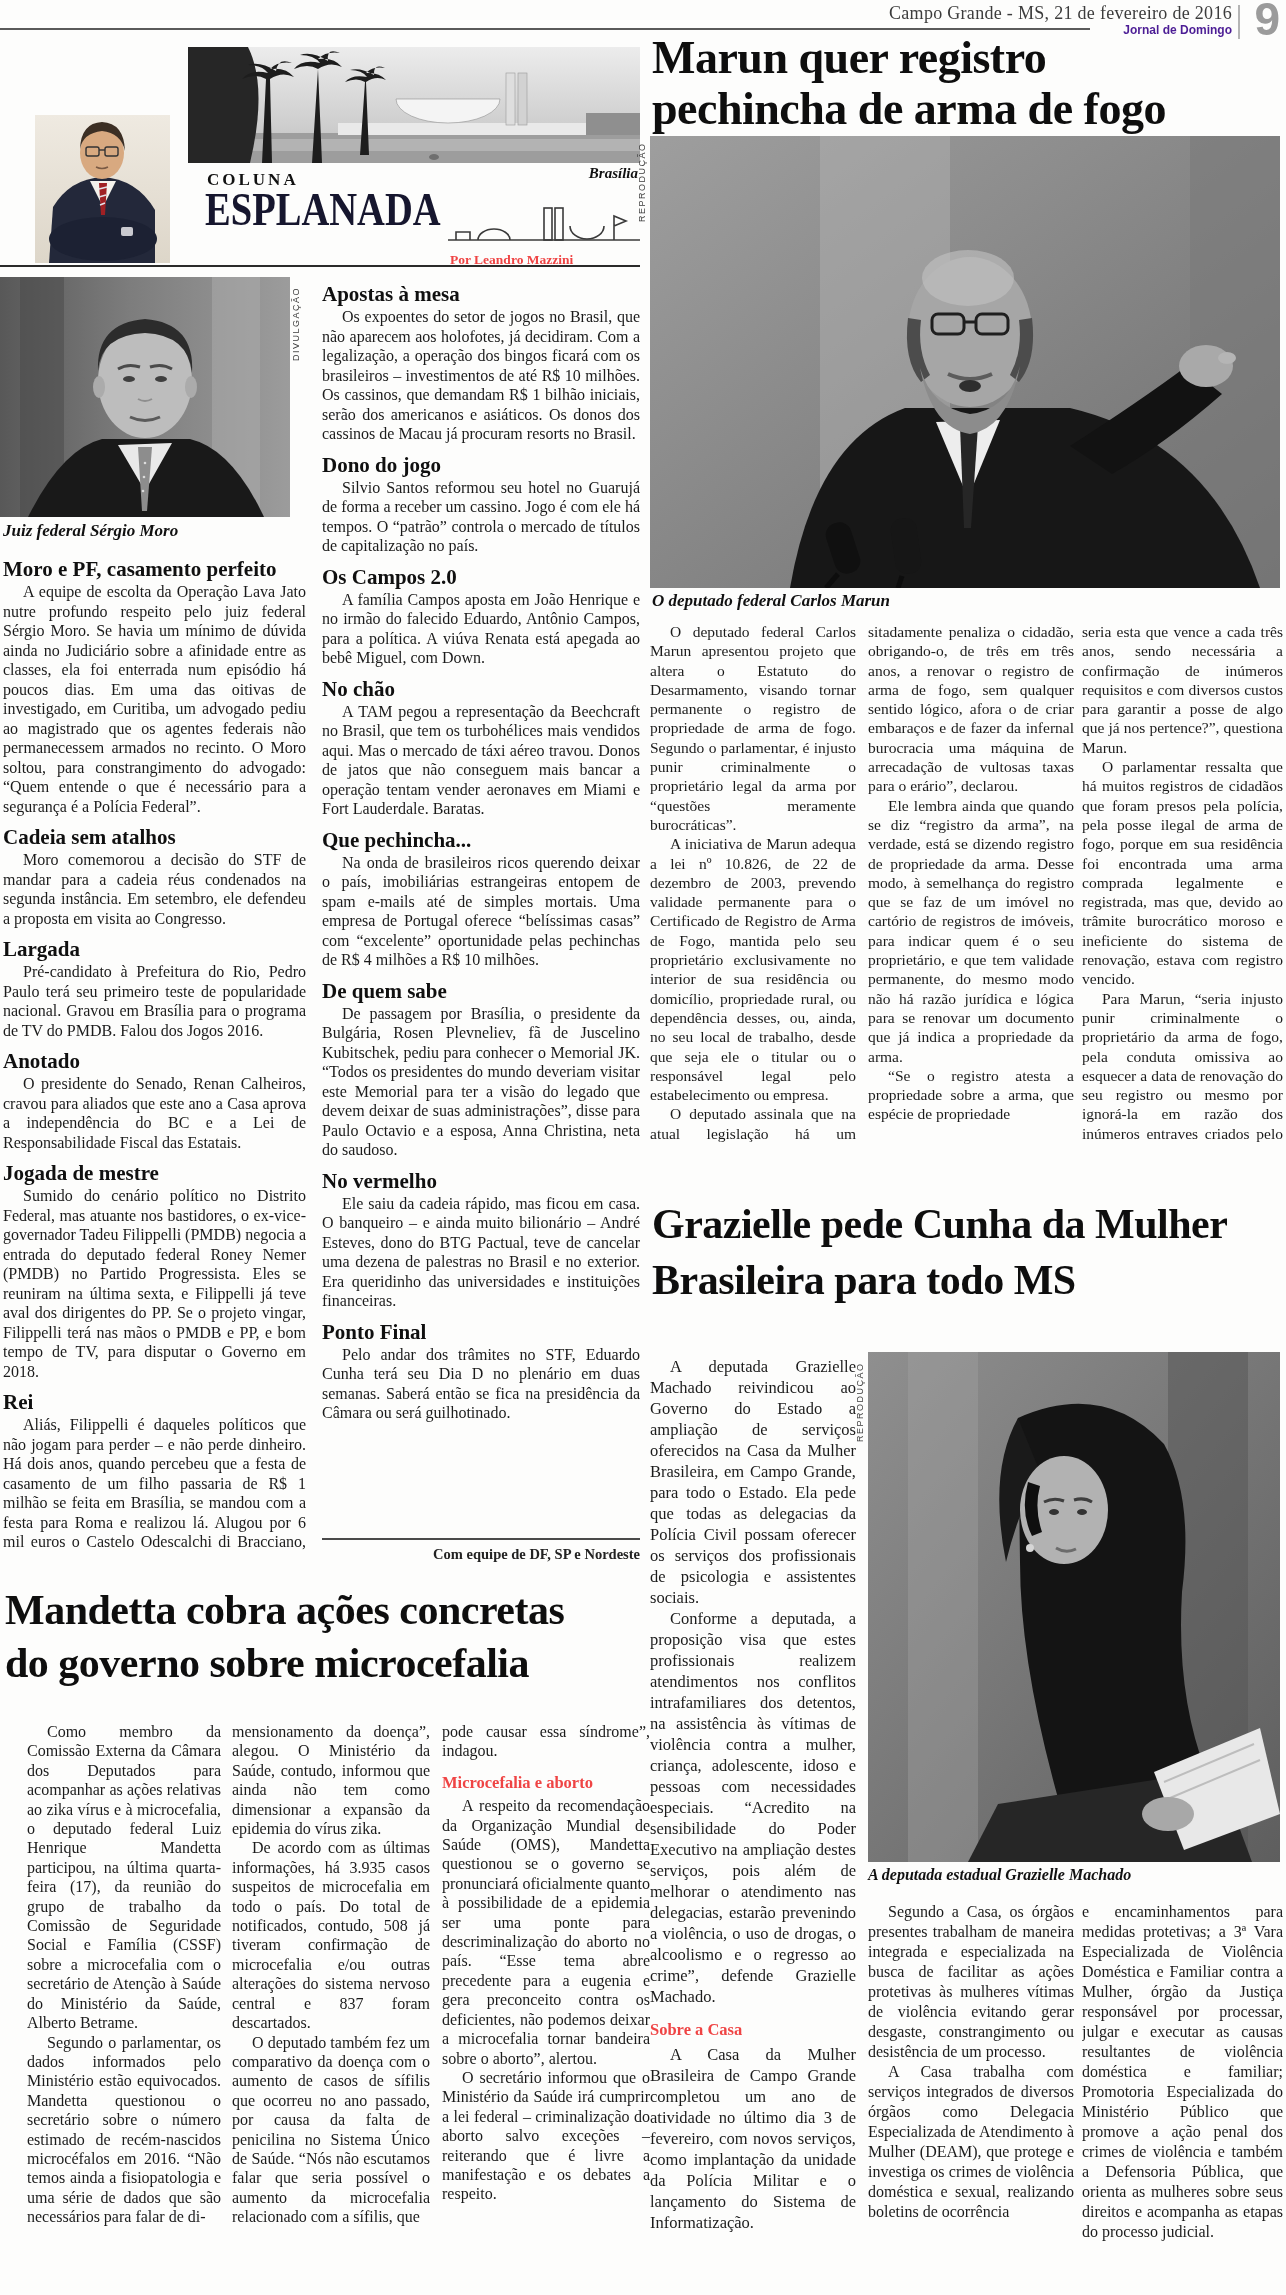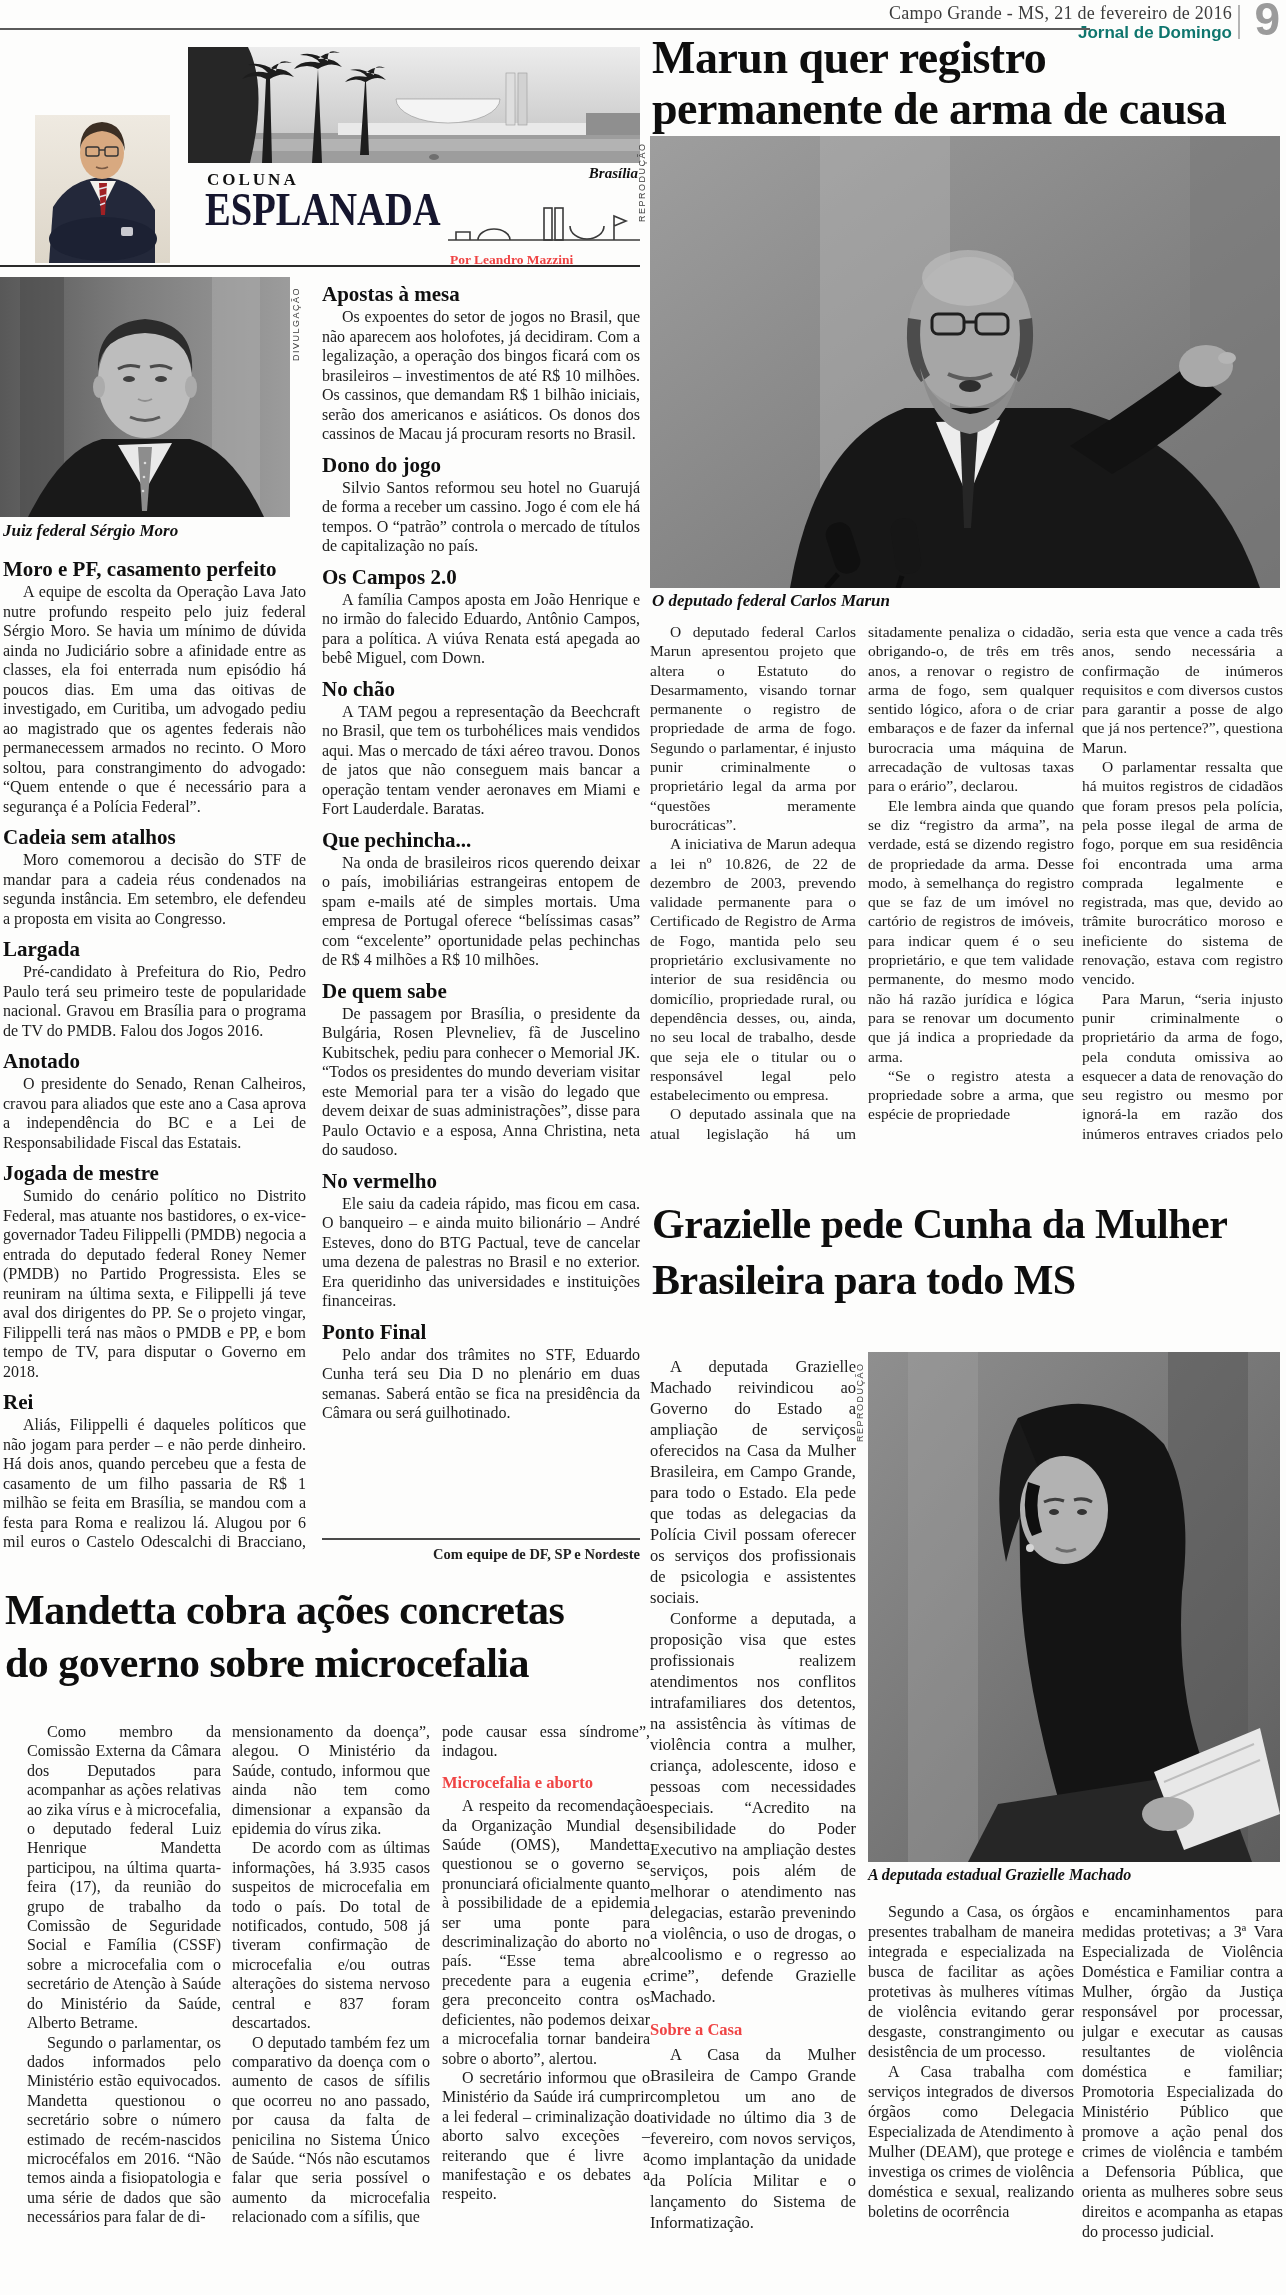--- a/index.html
+++ b/index.html
@@ -1,21 +1,21 @@
 <!DOCTYPE html>
 <html><head>
 <meta charset="utf-8">
 <style>
   html,body{margin:0;padding:0;background:#ffffff;}
   .page{position:relative;width:1286px;height:2295px;background:#fdfdfc;overflow:hidden;
         font-family:"Liberation Serif", serif;color:#1b1b1b;}
   
   .hdr-date{position:absolute;top:3px;right:54px;font-size:18px;color:#3c3c3c;letter-spacing:.3px;}
   .hdr-paper{position:absolute;top:23px;right:54px;font-family:"Liberation Sans",sans-serif;
-             font-weight:bold;font-size:17px;color:#0f766e;}
+             font-weight:bold;font-size:12px;color:#4c1d95;}
   .hdr-vline{position:absolute;top:5px;right:46px;width:2px;height:34px;background:#b5b5b5;}
   .hdr-num{position:absolute;top:-8px;right:6px;font-family:"Liberation Sans",sans-serif;
            font-size:46px;font-weight:bold;color:#9b9b9b;}
   .hdr-rule{position:absolute;top:28px;left:0;width:1090px;height:2px;background:#5a5a5a;}
   
   .kicker{position:absolute;left:207px;top:170px;font-size:17px;font-weight:bold;letter-spacing:3px;color:#111;}
   .logo{position:absolute;left:205px;top:186px;font-size:47px;font-weight:bold;color:#16162e;
         white-space:nowrap;transform:scaleX(.82);transform-origin:left top;line-height:1;}
   .byline{position:absolute;left:450px;top:252px;width:190px;text-align:left;
           font-weight:bold;font-size:13.5px;color:#ef4444;}
@@ -190,21 +190,21 @@
     <h3 class="esp-h">No vermelho</h3>
     <p>Ele saiu da cadeia rápido, mas ficou em casa. O banqueiro – e ainda muito bilionário – André Esteves, dono do BTG Pactual, teve de cancelar uma dezena de palestras no Brasil e no exterior. Era queridinho das universidades e instituições financeiras.</p>
     <h3 class="esp-h">Ponto Final</h3>
     <p>Pelo andar dos trâmites no STF, Eduardo Cunha terá seu Dia D no plenário em duas semanas. Saberá então se fica na presidência da Câmara ou será guilhotinado.</p>
   </div>
   <div class="esp-footer-rule"></div>
   <div class="esp-footer">Com equipe de DF, SP e Nordeste</div>
 
   <div class="headline marun-hl">
     <span>Marun quer registro</span>
-    <span>permanente de arma de causa</span>
+    <span>pechincha de arma de fogo</span>
   </div>
   <svg class="ph" style="left:650px;top:136px" width="630" height="452" viewBox="0 0 630 452">
     <defs>
         <linearGradient id="mrbg" x1="0" y1="0" x2="1" y2="1">
       <stop offset="0" stop-color="#9e9e9e"></stop>
           <stop offset=".5" stop-color="#868686"></stop>
           <stop offset="1" stop-color="#6e6e6e"></stop>
         </linearGradient>
       </defs>
     <rect width="630" height="452" fill="url(#mrbg)"></rect>

